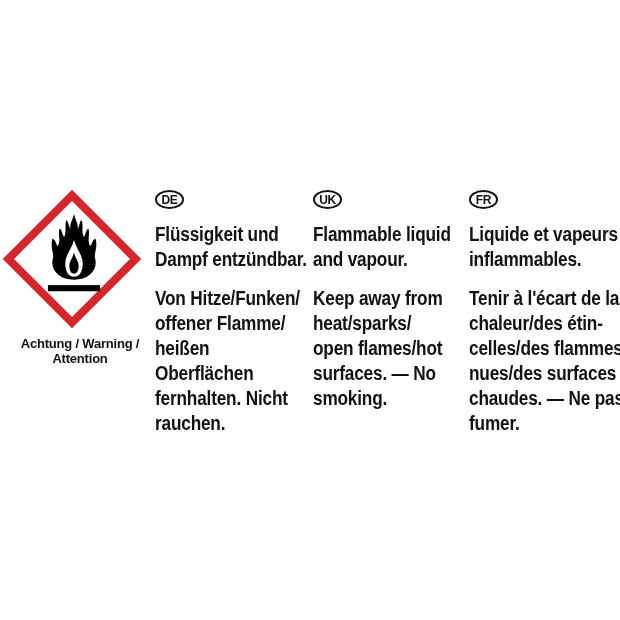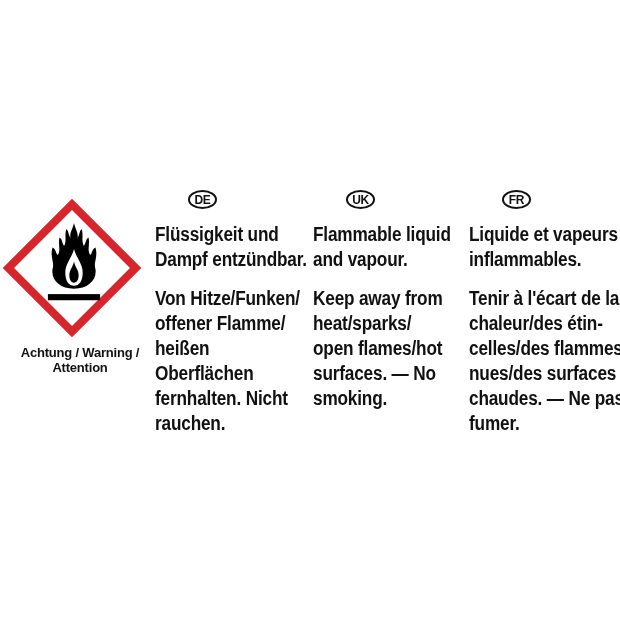--- a/index.html
+++ b/index.html
@@ -13,21 +13,21 @@
     height: 620px;
     background: #ffffff;
     overflow: hidden;
     font-family: "Liberation Sans", sans-serif;
     color: #111111;
   }
   
   .pictogram {
     position: absolute;
     left: 0;
-    top: 189px;
+    top: 180px;
     width: 170px;
     height: 200px;
   }
   .diamond {
     position: absolute;
     left: 23px;
     top: 30px;
     width: 98px;
     height: 98px;
     box-sizing: border-box;
@@ -71,21 +71,20 @@
     height: 19px;
     box-sizing: border-box;
     border: 2px solid #111111;
     border-radius: 50%;
     display: flex;
     align-items: center;
     justify-content: center;
     font-weight: bold;
     font-size: 12px;
     letter-spacing: -0.3px;
-    margin-left: 33px;
   }
   .hazard, .precaution {
     position: absolute;
     left: 0;
     width: 180px;
     font-weight: bold;
     font-size: 20px;
     line-height: 25px;
     letter-spacing: -0.2px;
     white-space: pre-line;

